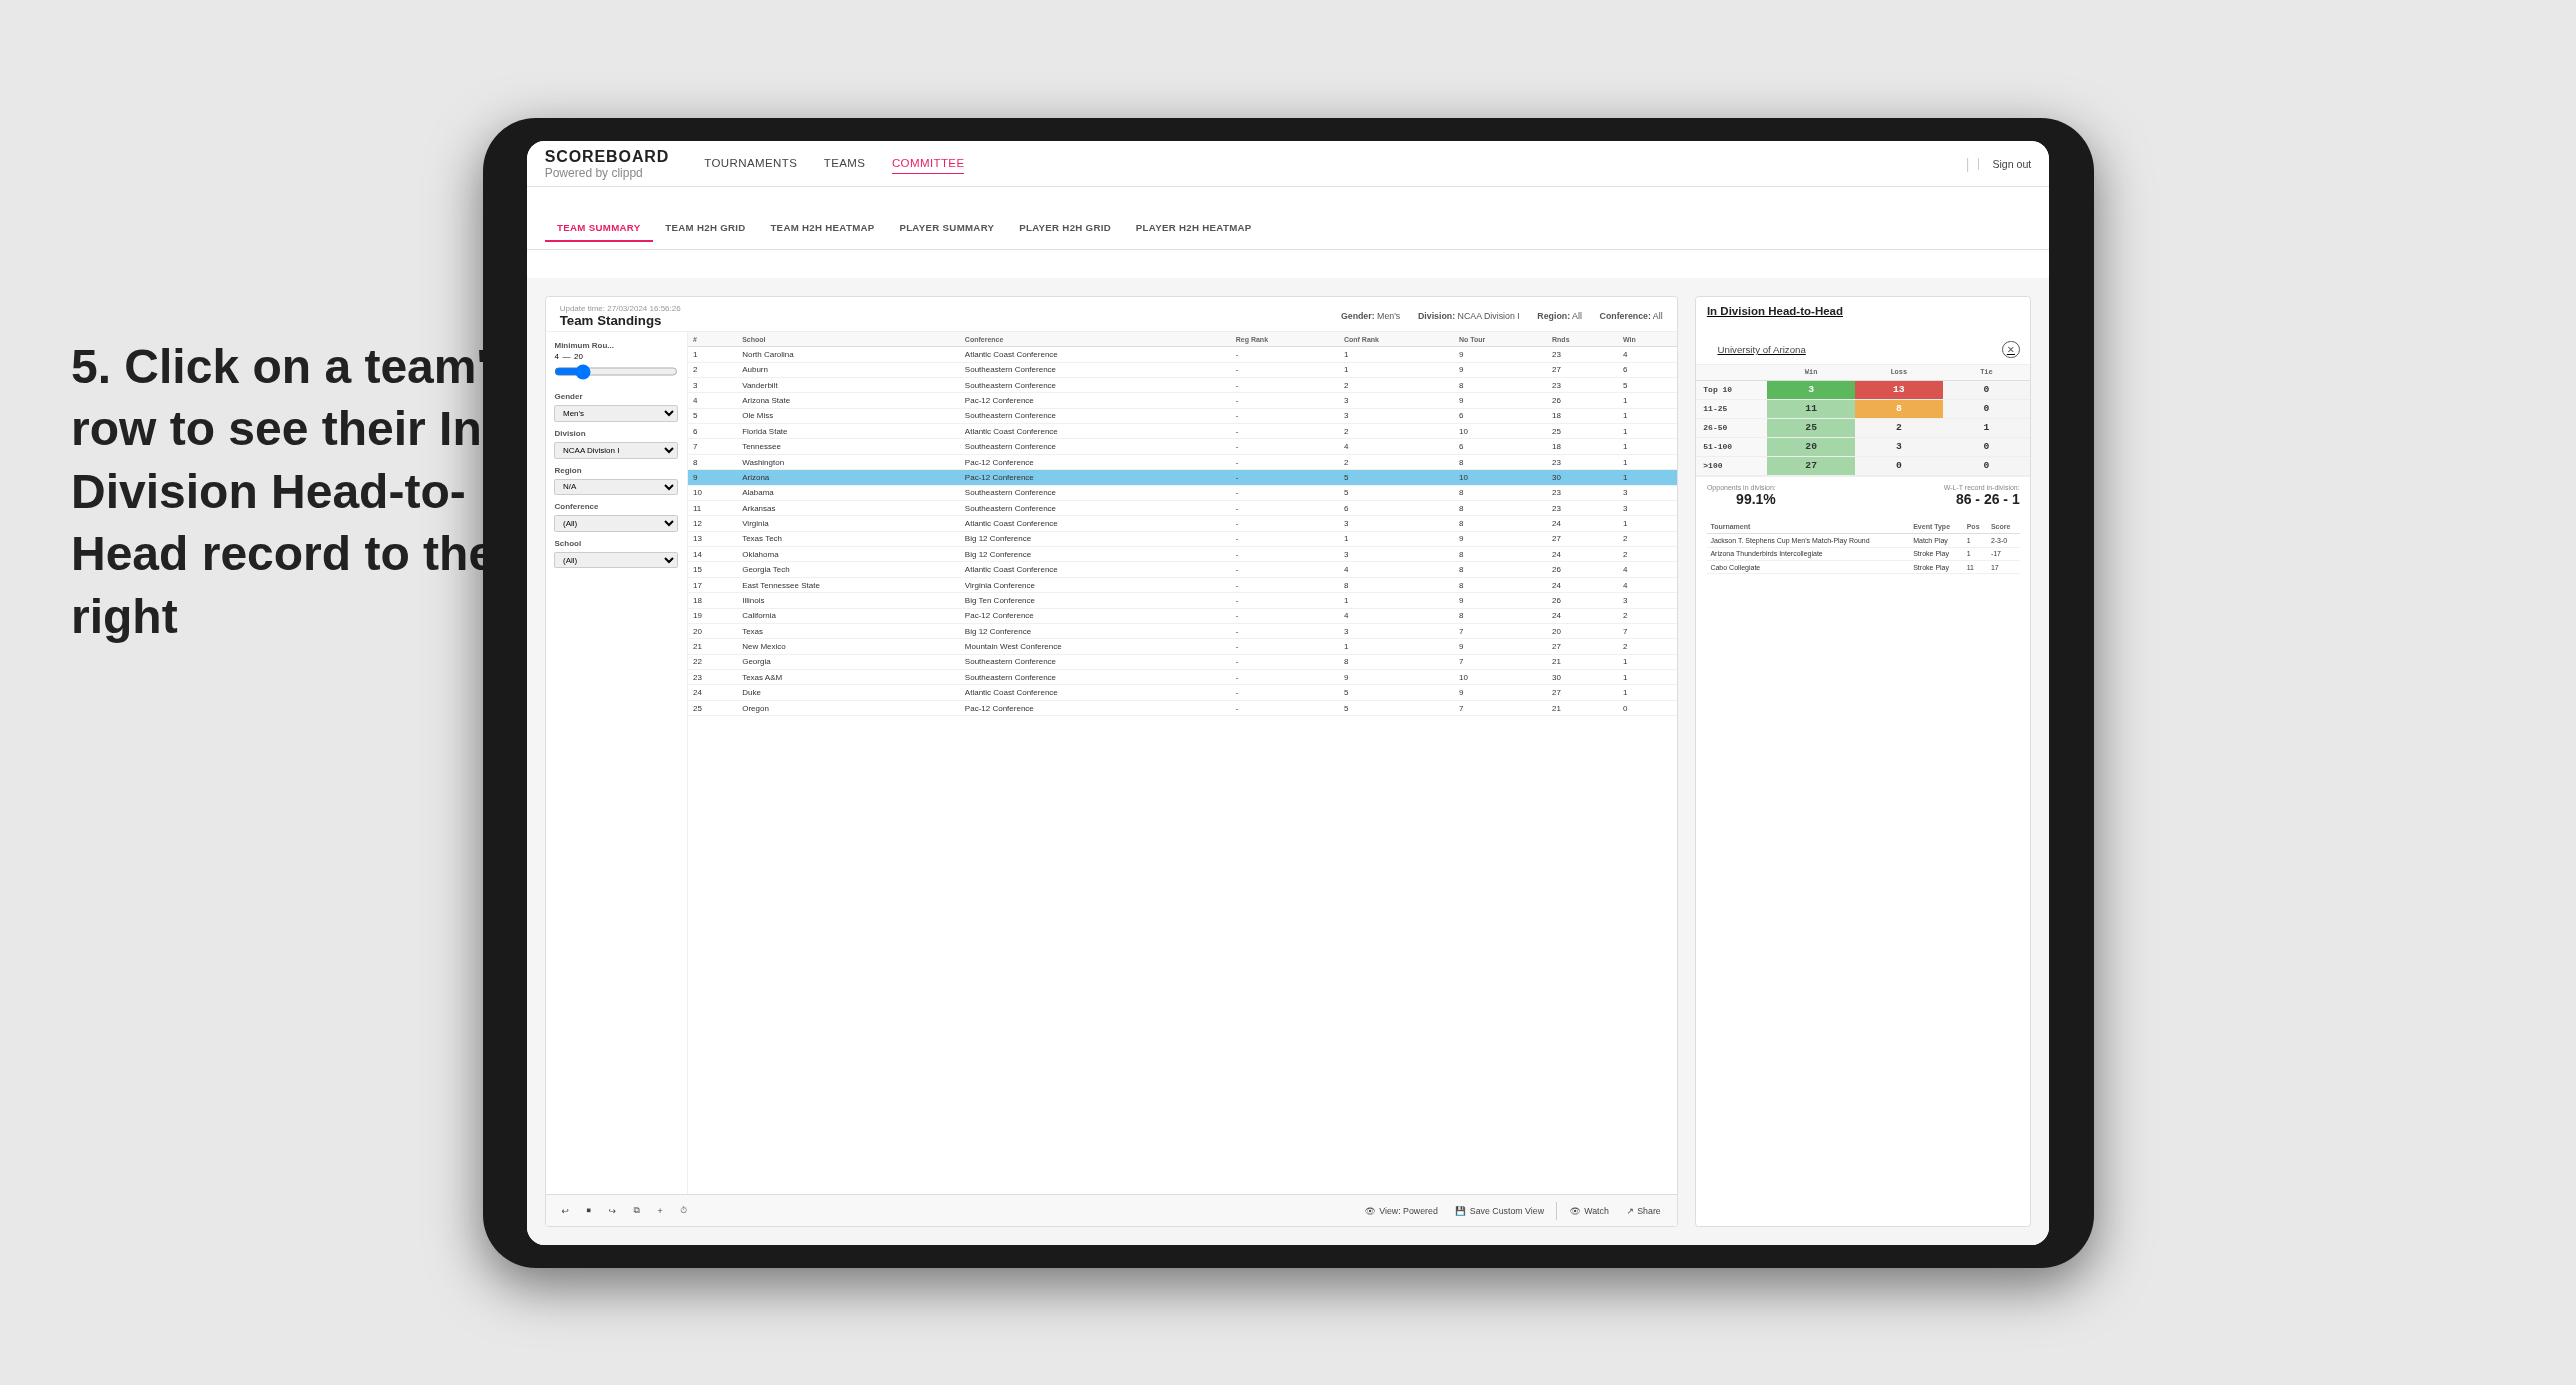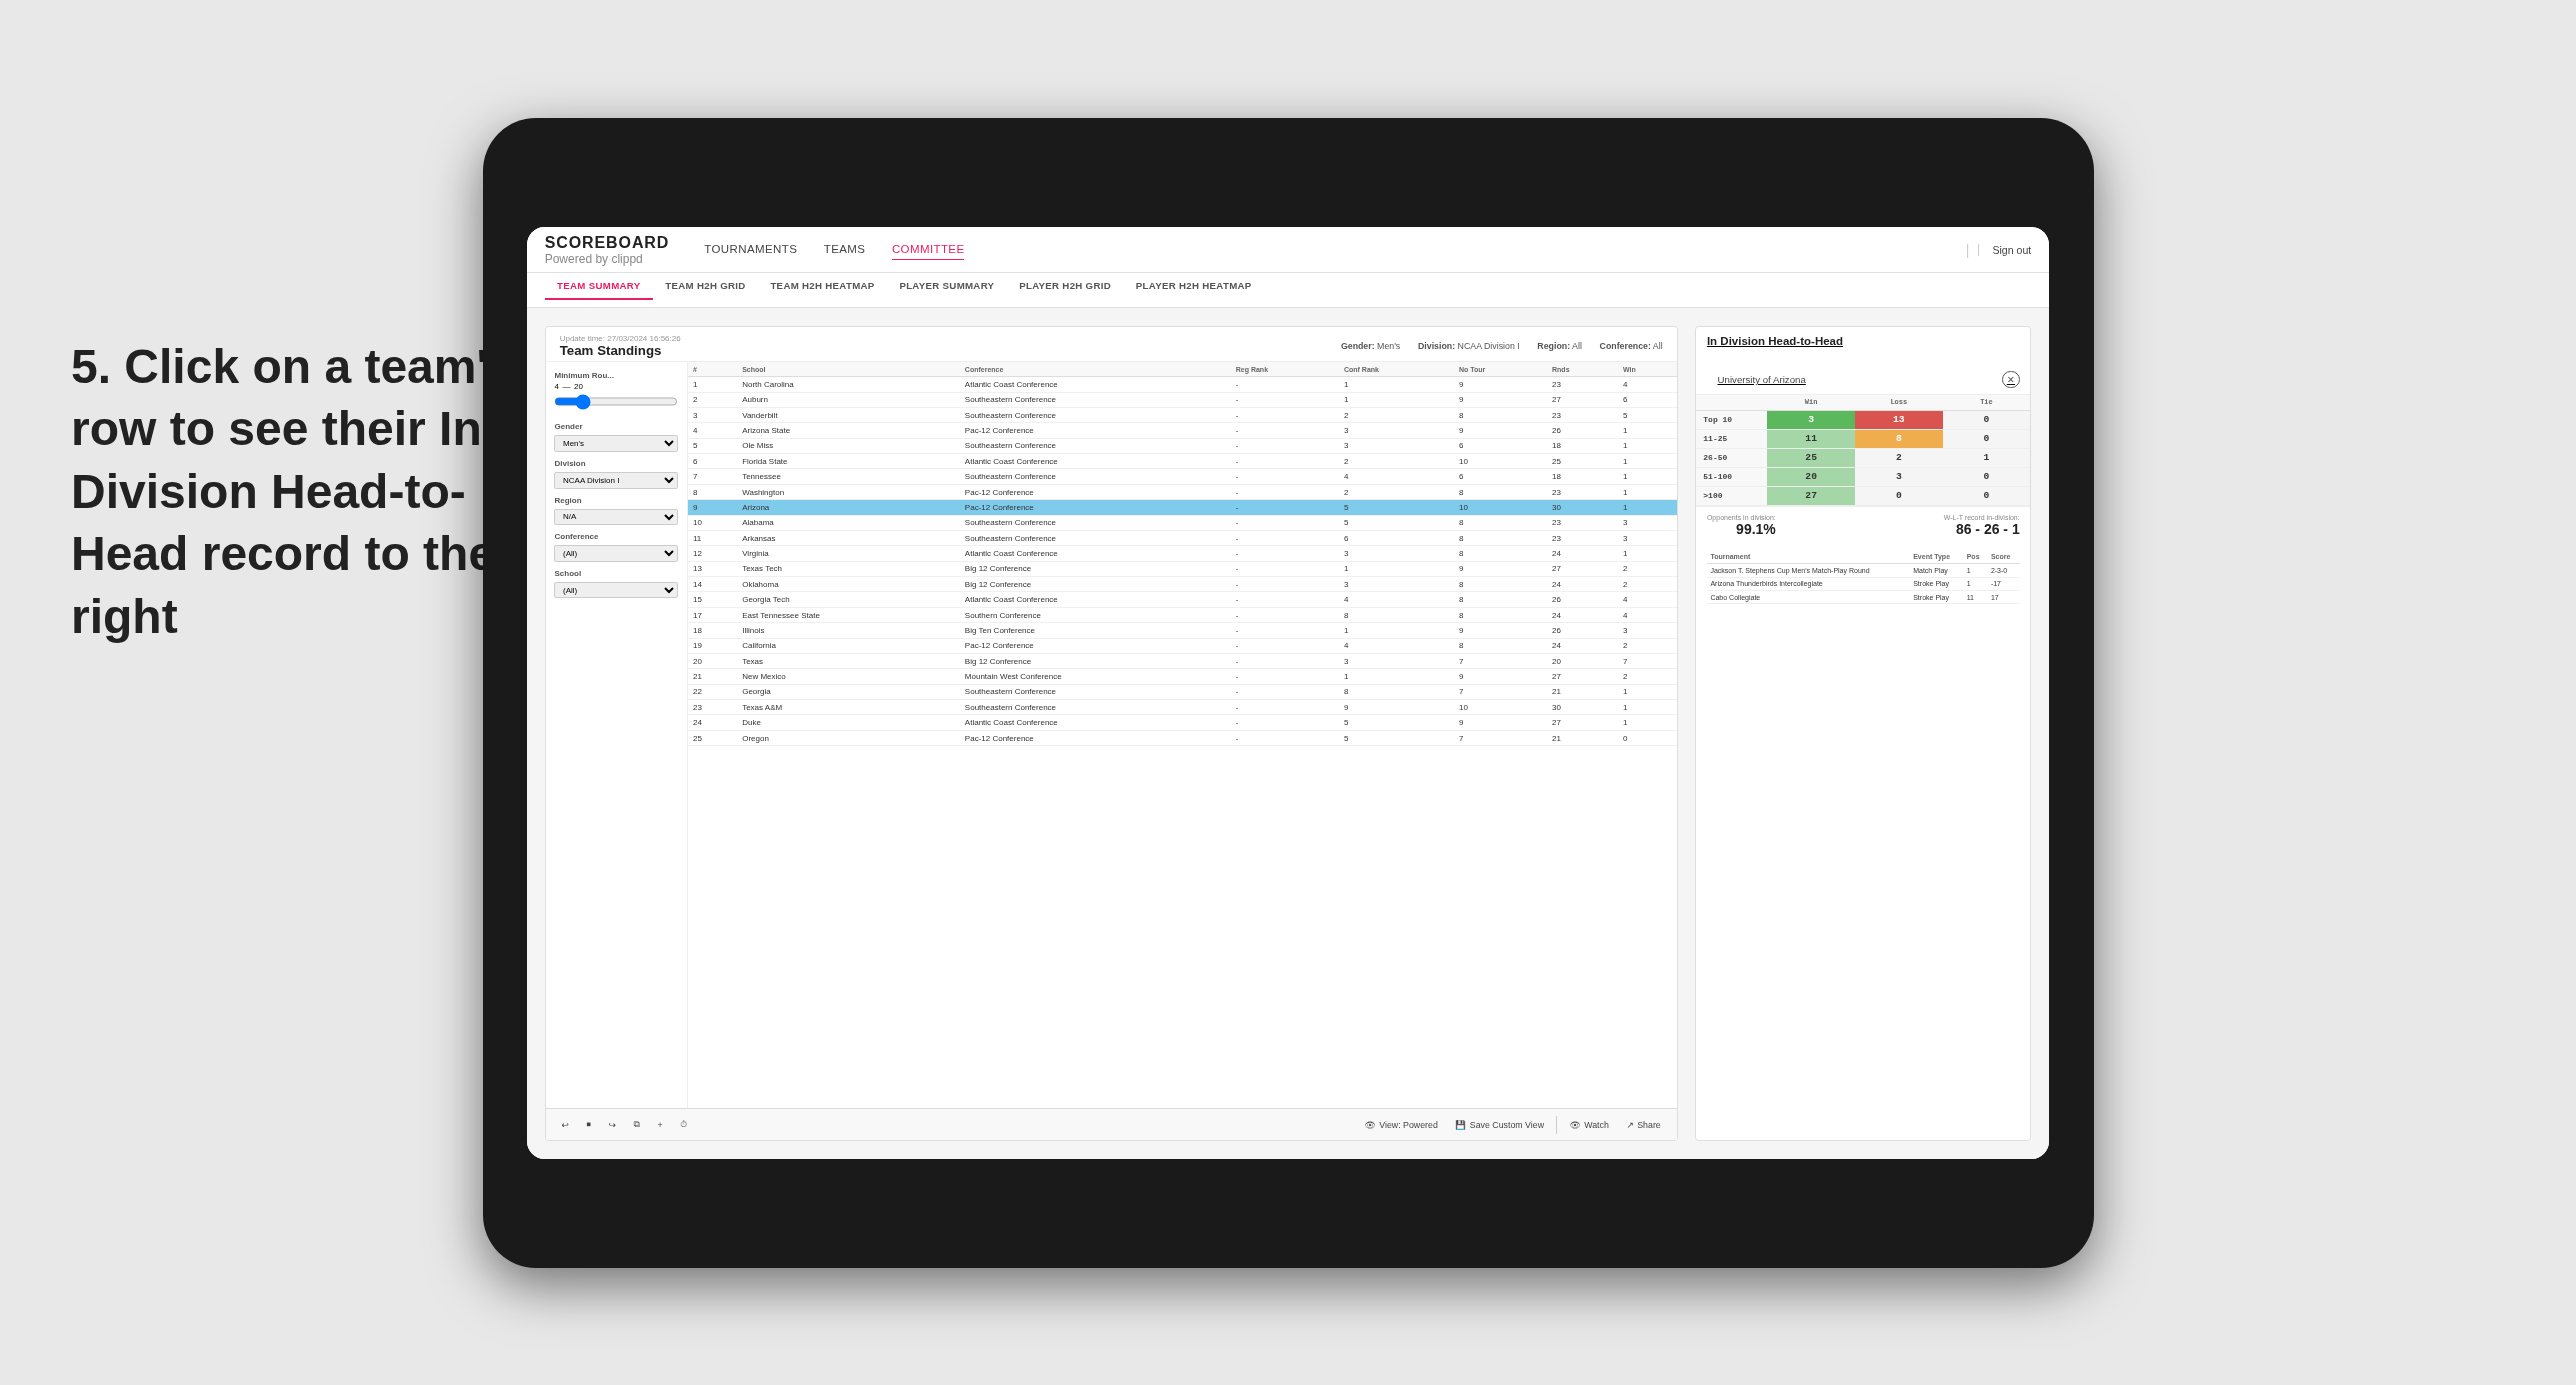--- a/index.html
+++ b/index.html
@@ -21,26 +21,27 @@
       border-radius: 53px;
       display: flex;
       align-items: center;
       justify-content: center;
       box-shadow: 0 17.7px 53px rgba(0,0,0,0.5);
       position: relative;
     }
 
     .tablet-screen {
       width: 1522px;
-      height: 932px;
+      height: 1104px;
       background: #fff;
       border-radius: 17.7px;
       overflow: hidden;
       display: flex;
       flex-direction: column;
+      gap: 28px;
     }
 
     
     .top-nav {
       display: flex;
       align-items: center;
       padding: 0 17.7px;
       height: 46px;
       background: #fff;
       border-bottom: 0.9px solid #e0e0e0;
@@ -671,21 +672,21 @@
       <td>Atlantic Coast Conference</td>
       <td>-</td>
       <td>4</td>
       <td>8</td>
       <td>26</td>
       <td>4</td>
     </tr>
                   <tr>
       <td>17</td>
       <td>East Tennessee State</td>
-      <td>Southern Conference</td>
+      <td>Virginia Conference</td>
       <td>-</td>
       <td>8</td>
       <td>8</td>
       <td>24</td>
       <td>4</td>
     </tr>
                   <tr>
       <td>18</td>
       <td>Illinois</td>
       <td>Big Ten Conference</td>

